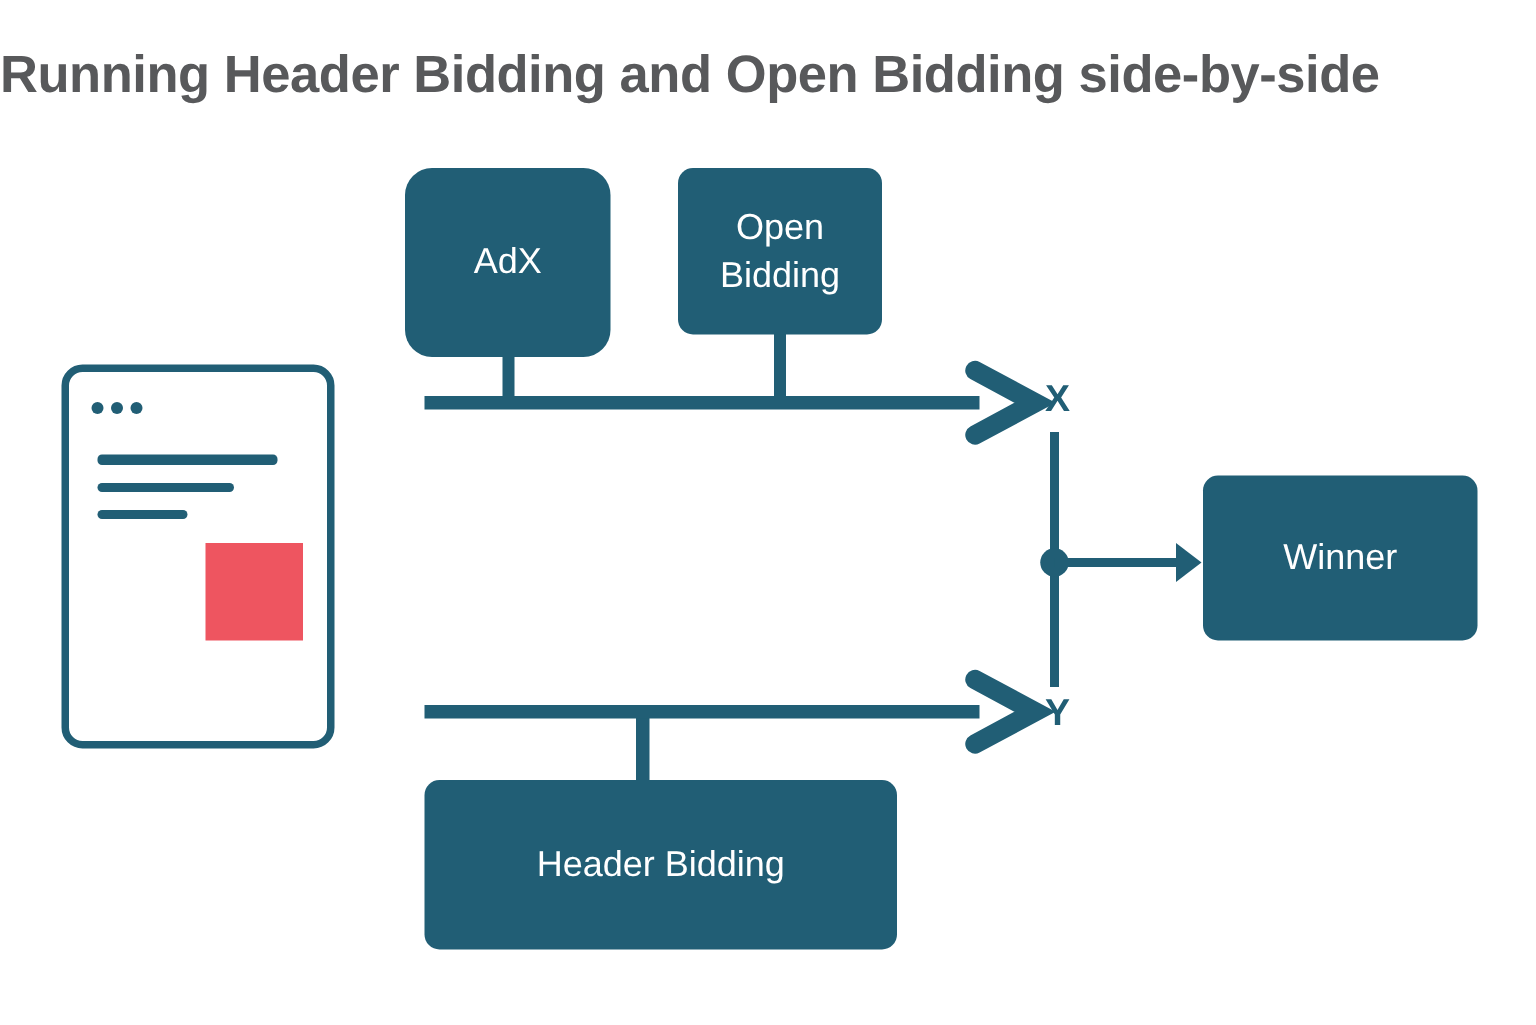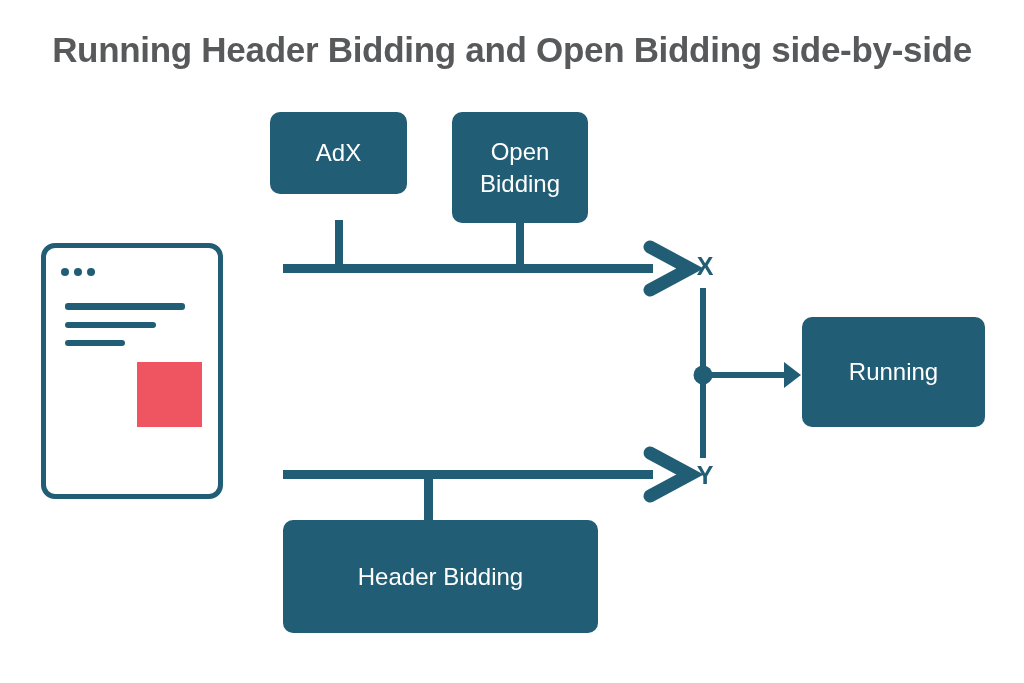--- a/index.html
+++ b/index.html
@@ -13,21 +13,21 @@
     position:relative;
     width:1024px;height:683px;
     background:var(--background);
     font-family:"Liberation Sans","DejaVu Sans",sans-serif;
     overflow:hidden;
   }
   .title{
     position:absolute;
     top:30px;left:0;width:1024px;
     margin:0;
-    text-align:center;
+    text-align:left;
     font-size:35px;
     font-weight:700;
     letter-spacing:-0.3px;
     color:var(--title);
   }
   
   .webpage{
     position:absolute;
     left:41px;top:243px;
     width:182px;height:256px;
@@ -69,21 +69,21 @@
     position:absolute;
     box-sizing:border-box;
     background:var(--teal);
     border-radius:10px;
     color:#fff;
     display:flex;align-items:center;justify-content:center;
     text-align:center;
     font-size:24px;
     line-height:1.3;
   }
-  .node-adx{left:270px;top:112px;width:137px;height:82px;}
+  .node-adx{left:270px;top:112px;width:137px;height:126px;border-radius:18px;}
   .node-open{left:452px;top:112px;width:136px;height:111px;padding:0 24px;}
   .node-header{left:283px;top:520px;width:315px;height:113px;}
   .node-winner{left:802px;top:317px;width:183px;height:110px;}
   
   .lane-label{
     position:absolute;
     width:30px;
     text-align:center;
     font-size:25px;
     font-weight:700;
@@ -137,19 +137,19 @@
   <div class="node node-adx">
     <span>AdX</span>
   </div>
   <div class="node node-open">
     <span>Open Bidding</span>
   </div>
   <div class="node node-header">
     <span>Header Bidding</span>
   </div>
   <div class="node node-winner">
-    <span>Running</span>
+    <span>Winner</span>
   </div>
 
   <div class="lane-label lane-x">X</div>
   <div class="lane-label lane-y">Y</div>
 
 </div>
 
 </body></html>

